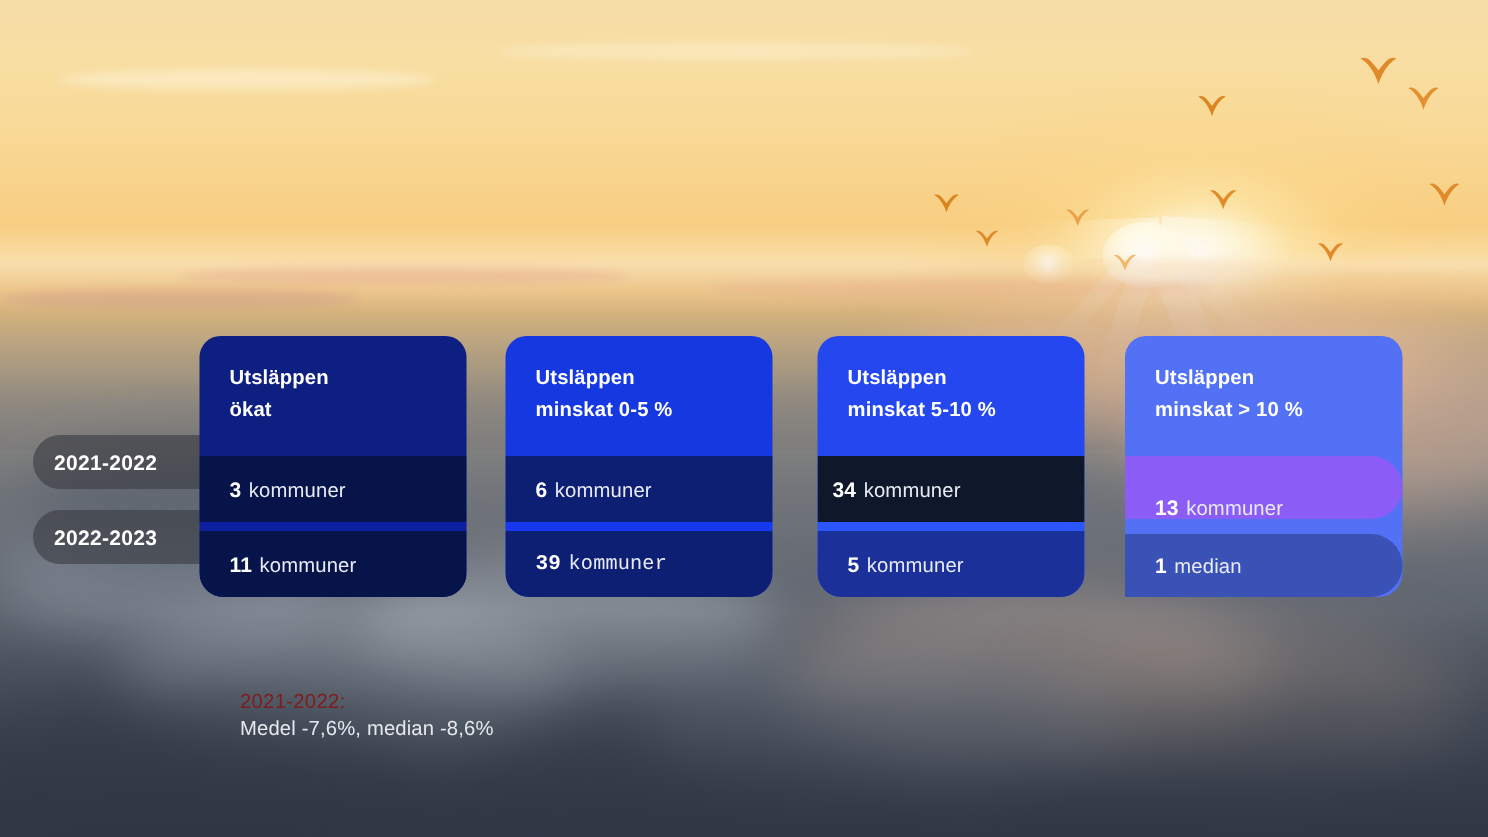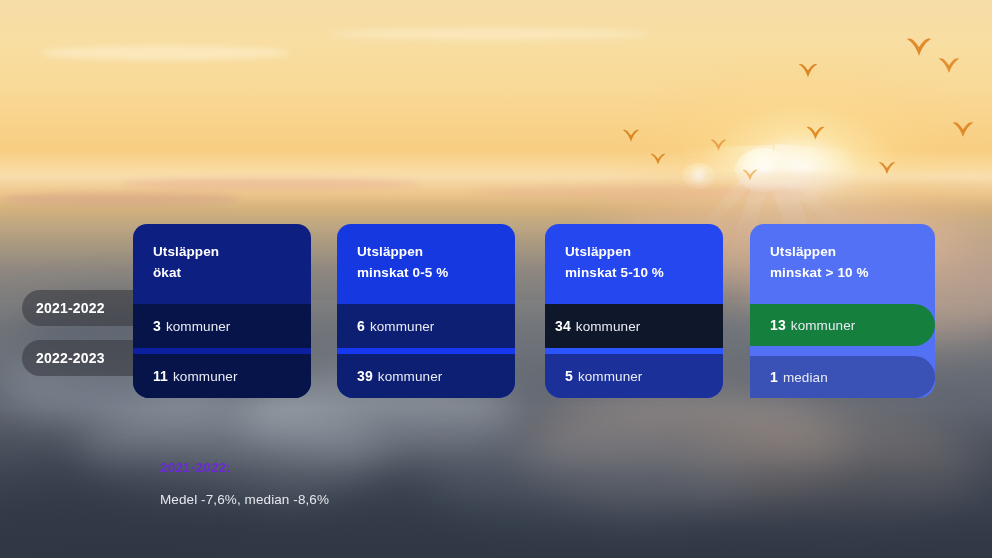--- a/index.html
+++ b/index.html
@@ -217,24 +217,24 @@
     letter-spacing: .2px;
     background: rgba(58,60,66,.62);
   }
   .row-label.rl1 { top: 290px; }
   .row-label.rl2 { top: 340px; }
 
   
   .note { position: absolute; color: #ffffff; }
   .note .note-title {
     font-size: 13.5px;
-    font-weight: 700;
+    font-weight: 400;
     letter-spacing: .2px;
-    margin-bottom: 17px;
-    color: #6d28d9;
+    margin-bottom: 3px;
+    color: #7f1d1d;
   }
   .note .note-text {
     font-size: 13.5px;
     color: #e6e8ee;
     letter-spacing: .1px;
   }
   .note.n1 { left: 160px; top: 460px; }
   .note.n2 { left: 466px; top: 460px; }
 </style>
 </head>
@@ -364,21 +364,21 @@
       <div class="col-head" style="background:#1538e0;">
         <div>Utsläppen</div>
         <div>minskat 0-5 %</div>
       </div>
       <div class="col-body" style="background:#1538f0;">
         <div class="cell" style="background:#0c1f72;">
           <span class="num">6</span>
           <span>kommuner</span>
         </div>
         <div class="cell-gap"></div>
-        <div class="cell" style="background:#0c1f72;">
+        <div class="cell" style="background:#0c1f72;font-family:Liberation Mono, monospace;">
           <span class="num">39</span>
           <span>kommuner</span>
         </div>
       </div>
     </div>
 
     <div class="col c3">
       <div class="col-head" style="background:#2447ef;">
         <div>Utsläppen</div>
         <div>minskat 5-10 %</div>
@@ -395,21 +395,21 @@
         </div>
       </div>
     </div>
 
     <div class="col c4">
       <div class="col-head" style="background:#5271f5;">
         <div>Utsläppen</div>
         <div>minskat &gt; 10 %</div>
       </div>
       <div class="col-body" style="background:#5271f5; border-radius:0 0 16px 16px;">
-        <div class="cell" style="background:#15803d;">
+        <div class="cell" style="background:#8b5cf6;align-items:flex-end;">
           <span class="num">13</span>
           <span>kommuner</span>
         </div>
         <div class="cell-gap"></div>
         <div class="cell" style="background:#3a51b5;">
           <span class="num">1</span>
           <span>median</span>
         </div>
       </div>
     </div>

